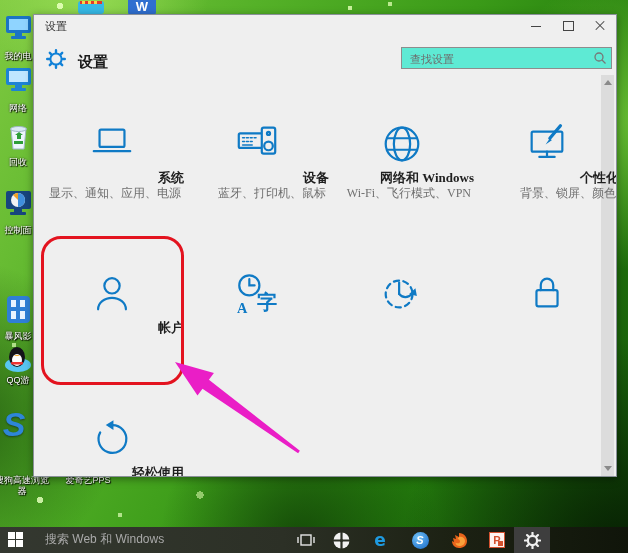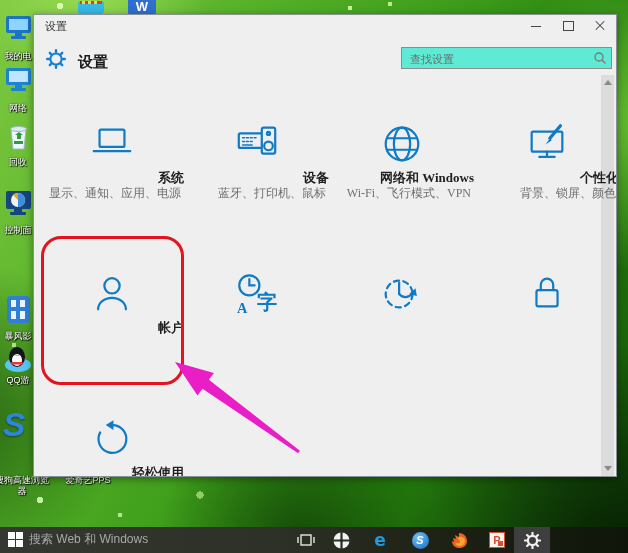--- a/index.html
+++ b/index.html
@@ -72,21 +72,21 @@
   .hl-box{position:absolute;left:41px;top:236px;width:143px;height:149px;border:3px solid #e3131f;
     border-radius:20px;box-sizing:border-box;pointer-events:none;}
   .arrow-svg{position:absolute;inset:0;pointer-events:none;}
 
   
   .taskbar{position:absolute;left:0;top:527px;width:628px;height:26px;
     background:linear-gradient(90deg,#343830 0%,#2c3026 45%,#1c2113 72%,#10150a 100%);}
   .startbtn{position:absolute;left:8px;top:5px;width:17px;height:16px;}
   .startbtn .q{position:absolute;width:7px;height:7px;background:#fff;}
   .q1{left:0;top:0;} .q2{left:8px;top:0;} .q3{left:0;top:8px;} .q4{left:8px;top:8px;}
-  .tsearch{position:absolute;left:20px;top:0;width:250px;height:22px;}
+  .tsearch{position:absolute;left:36px;top:0;width:250px;height:22px;}
   .tsearch input{width:100%;height:100%;background:transparent;border:none;outline:none;
     font-size:12px;color:#b9b9b9;padding-left:9px;font-family:inherit;}
   .tsearch input::placeholder{color:#a9a9a9;opacity:1;}
   .tbicon{position:absolute;top:4px;width:20px;height:18px;display:flex;align-items:center;justify-content:center;}
   .edge-g{color:#1e9ae0;font-size:17px;font-weight:700;line-height:17px;font-family:"DejaVu Sans",sans-serif;}
   .sogou-c{width:17px;height:17px;border-radius:50%;background:radial-gradient(circle at 35% 30%,#6fc0f5,#1668c8);
     color:#fff;font-size:11px;font-weight:700;display:flex;align-items:center;justify-content:center;font-style:italic;}
   .ppt-c{width:16px;height:16px;background:#fdf4f1;border:1px solid #d35230;box-sizing:border-box;
     color:#d35230;font-size:11px;font-weight:700;display:flex;align-items:center;justify-content:center;position:relative;}
   .ppt-c i{position:absolute;right:1px;bottom:1px;width:5px;height:5px;background:#d35230;}

